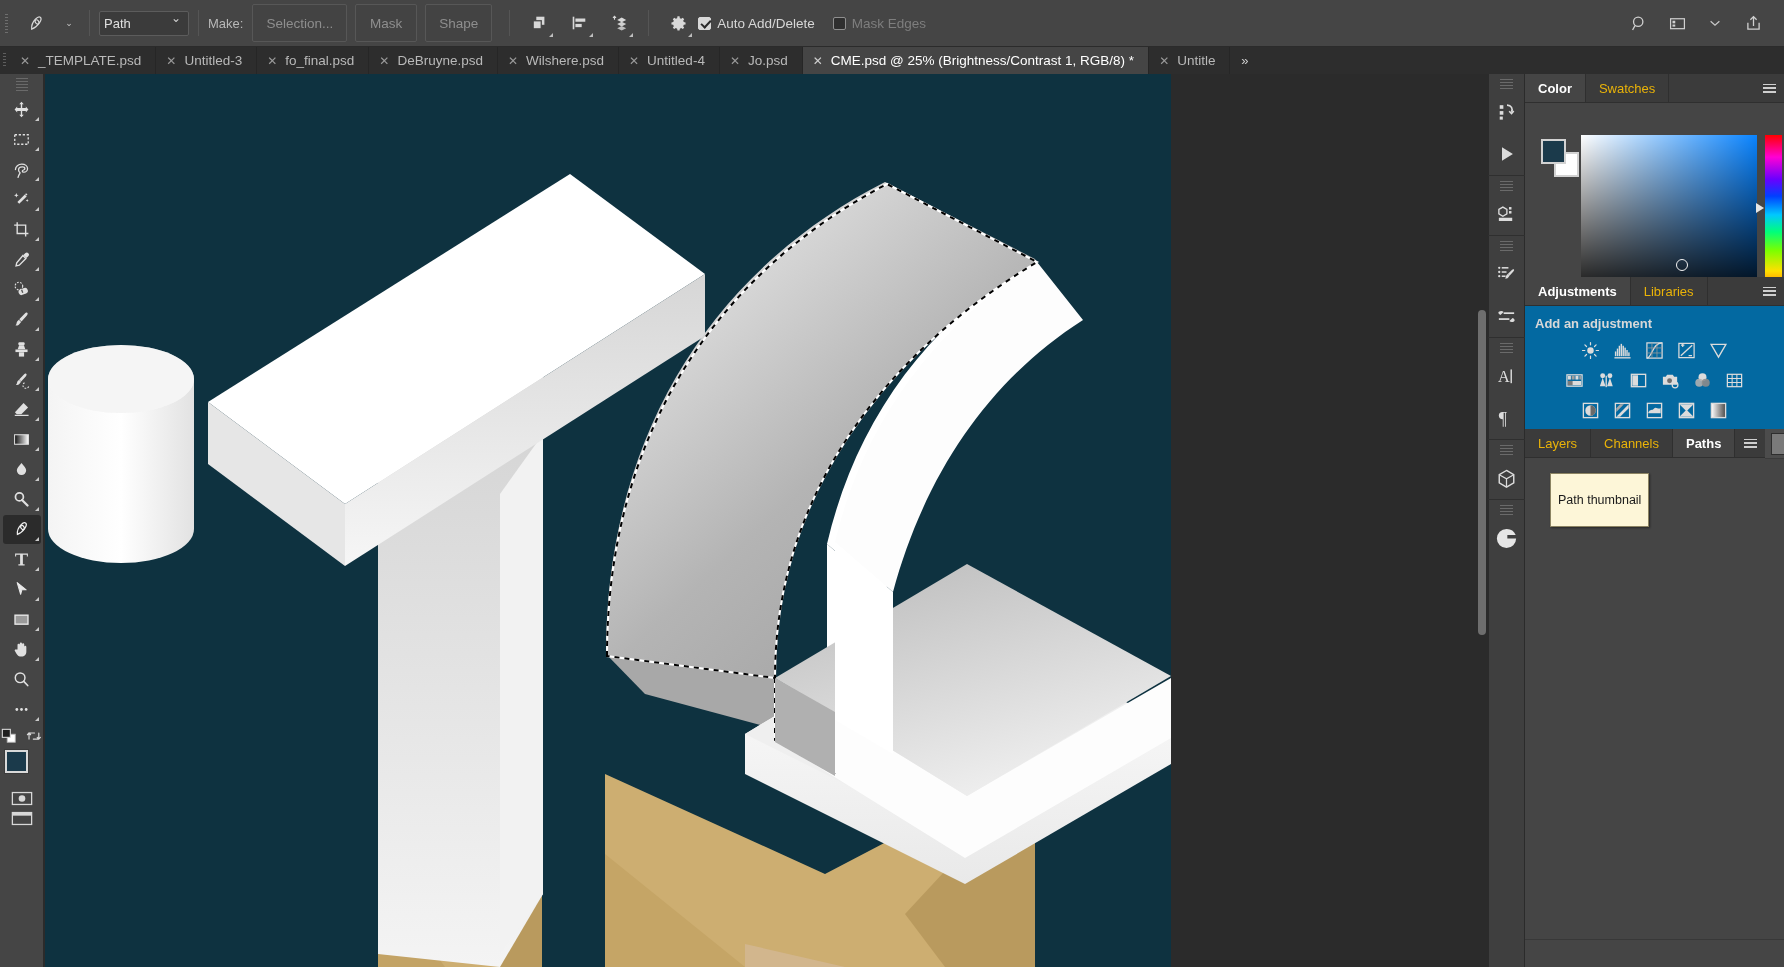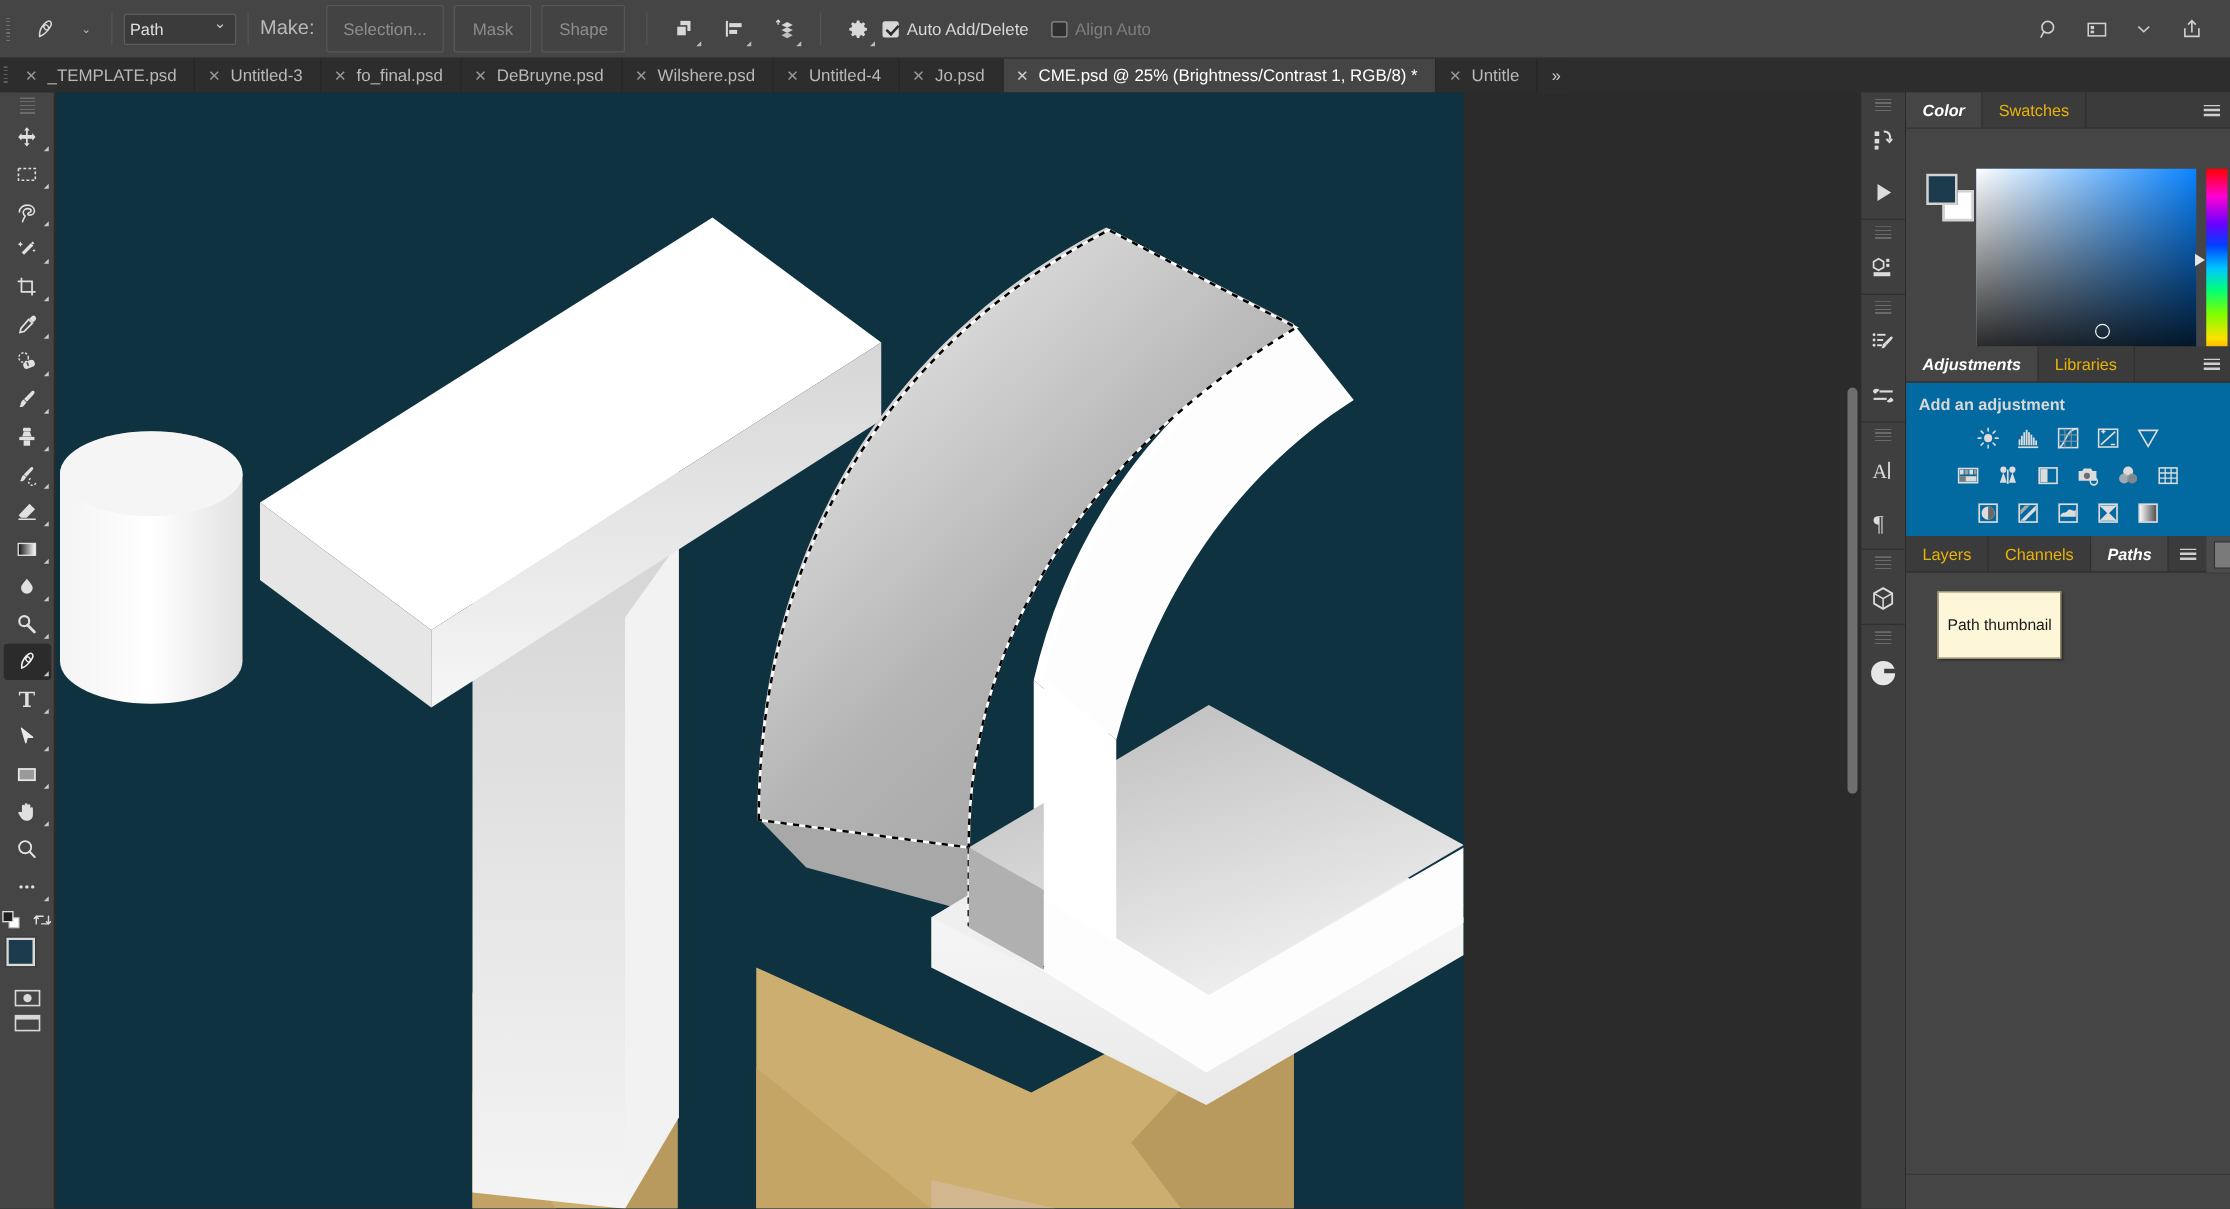--- a/index.html
+++ b/index.html
@@ -25,21 +25,21 @@
     background-image: repeating-linear-gradient(to bottom,#6e6e6e 0 1px, transparent 1px 3px);
   }
   .ob-tool {
     width: 44px; height: 47px; display: flex; align-items: center; justify-content: center;
   }
   .ob-caret {
     width: 22px; height: 47px; display: flex; align-items: center; justify-content: center;
     color: #c8c8c8; font-size: 9px;
   }
   .ob-sep { width: 1px; height: 26px; background: #555; margin: 0 9px; }
-  .ob-label { color: #b8b8b8; font-size: 16px; margin-right: 9px; }
+  .ob-label { color: #b8b8b8; font-size: 13px; margin-right: 9px; }
   select.ob-select {
     background: #3b3b3b; color: #e0e0e0; border: 1px solid #5c5c5c; border-radius: 2px;
     height: 25px; width: 90px; font-size: 13px; padding: 0 4px;
     font-family: "Liberation Sans", sans-serif;
     -webkit-appearance: none; appearance: none;
   }
   .select-wrap { position: relative; display: inline-block; }
   .select-wrap::after {
     content: "⌄"; position: absolute; right: 8px; top: 0px; color: #cfcfcf; font-size: 12px;
     pointer-events: none;
@@ -163,21 +163,21 @@
     background: #454545; display: flex; flex-direction: column;
   }
   .panel-tabs {
     display: flex; align-items: stretch; height: 29px; background: #3b3b3b;
     border-bottom: 1px solid #2f2f2f; position: relative;
   }
   .ptab {
     padding: 0 13px; display: flex; align-items: center; font-size: 13px; color: #eab308;
     background: #3b3b3b; border-right: 1px solid #2f2f2f;
   }
-  .ptab.active { background: #454545; color: #ffffff; font-weight: bold; font-style: italic; }
+  .ptab.active { background: #454545; color: #ffffff; font-weight: bold; }
   .panel-menu {
     margin-left: auto; width: 30px; display: flex; align-items: center; justify-content: center;
   }
   .hamburger { width: 13px; height: 9px; display: block; }
   .hamburger span { display: block; height: 1.6px; background: #cfcfcf; margin-bottom: 2.2px; }
 
   
   #color-panel { background: #454545; padding: 8px 0 0 0; position: relative; height: 174px; }
   .swatch-pair { position: absolute; left: 16px; top: 36px; width: 36px; height: 38px; }
   .sp-fg { position: absolute; left: 0; top: 0; width: 25px; height: 25px; background: #1b3a4b;
@@ -298,21 +298,21 @@
         <path d="M8.8 1.6h2.4l.4 2.1 1.6.7 1.8-1.2 1.7 1.7-1.2 1.8.7 1.6 2.1.4v2.4l-2.1.4-.7 1.6 1.2 1.8-1.7 1.7-1.8-1.2-1.6.7-.4 2.1H8.8l-.4-2.1-1.6-.7-1.8 1.2-1.7-1.7 1.2-1.8-.7-1.6-2.1-.4V8.7l2.1-.4.7-1.6-1.2-1.8 1.7-1.7 1.8 1.2 1.6-.7z" fill="#d8d8d8"></path>
       </svg>
     </div>
 
     <div class="chk-row">
       <div class="chk on"></div>
       <span class="chk-lbl">Auto Add/Delete</span>
     </div>
     <div class="chk-row">
       <div class="chk"></div>
-      <span class="chk-lbl dim">Align Auto</span>
+      <span class="chk-lbl dim">Mask Edges</span>
     </div>
 
     <div class="ob-right">
       <div class="ob-right-ico">
         <svg width="19" height="19" viewBox="0 0 22 22" class="icon-svg">
           <circle cx="9.5" cy="9" r="5.4" fill="none" stroke="#d0d0d0" stroke-width="1.5"></circle>
           <path d="M5.8 13.4L3 18.6" stroke="#d0d0d0" stroke-width="1.5" fill="none"></path>
         </svg>
       </div>
       <div class="ob-right-ico">

